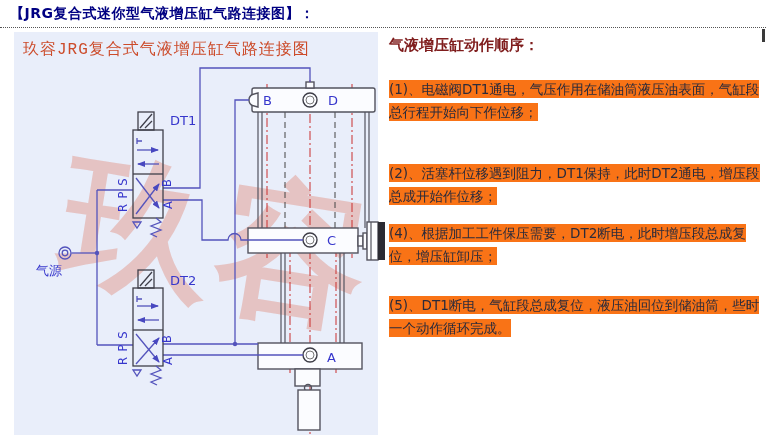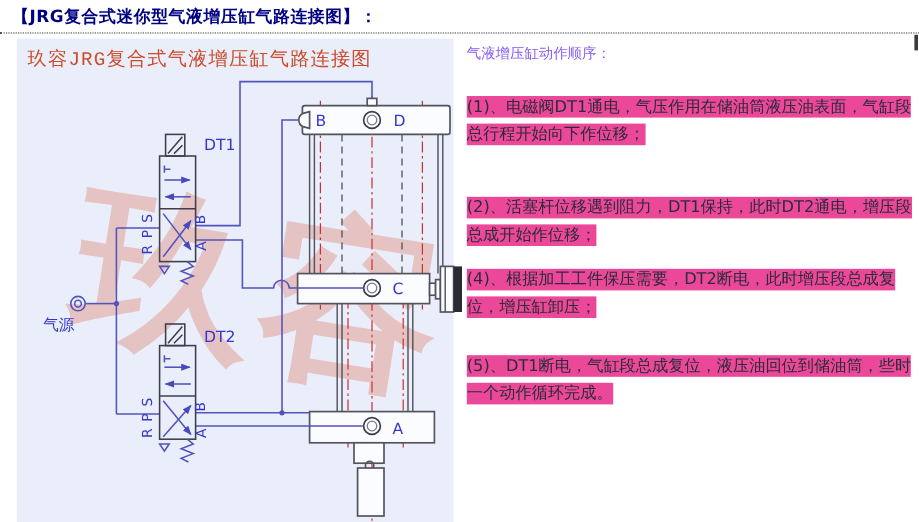--- a/index.html
+++ b/index.html
@@ -11,23 +11,23 @@
   .edge-mark{position:absolute;left:762px;top:29px;width:3px;height:13px;background:#3a3a3a;}
   .diagram-panel{position:absolute;left:14px;top:32px;width:364px;height:403px;
         background:#e9eefa;overflow:visible;}
   .diagram-title{position:absolute;left:9px;top:7px;font-size:16px;color:#cc4b2a;
         letter-spacing:1px;z-index:3;font-family:Liberation Mono, monospace;}
   .watermark{position:absolute;left:48px;top:112px;font-size:150px;font-weight:bold;
         color:rgba(222,106,80,0.32);transform:rotate(9deg);white-space:nowrap;z-index:1;
         letter-spacing:6px;pointer-events:none;}
   .circuit{position:absolute;left:0;top:0;z-index:2;overflow:visible;}
   .seq{position:absolute;left:389px;top:36px;width:374px;}
-  .seq-heading{position:absolute;left:0;top:0;font-size:12px;font-weight:normal;color:#8b5cf6;}
+  .seq-heading{position:absolute;left:0;top:0;font-size:15px;font-weight:bold;color:#7f1d1d;}
   .step{position:absolute;left:0;width:374px;font-size:13.5px;line-height:23px;color:#2b2b3b;}
-  .step span{background:#ec4899;padding:1px 0;}
+  .step span{background:#f97316;padding:1px 0;}
   .s1{top:42px}.s2{top:126px}.s3{top:186px}.s4{top:258px}
   
   .blue{stroke:#5353bc;stroke-width:1.3;fill:none;}
   .bluefill{fill:#5353bc;stroke:none;}
   .outline{stroke:#53535e;stroke-width:1.4;fill:none;}
   .solid{stroke:#53535e;stroke-width:1.2;fill:none;}
   .cap{fill:#fbfcff;stroke:#53535e;stroke-width:1.4;}
   .redcl{stroke:#c92f2f;stroke-width:1;stroke-dasharray:9 3 2 3;fill:none;}
   .bdash{stroke:#444;stroke-width:1;stroke-dasharray:6 4;fill:none;}
   .vout{stroke:#3f3f4a;stroke-width:1.3;fill:none;}

